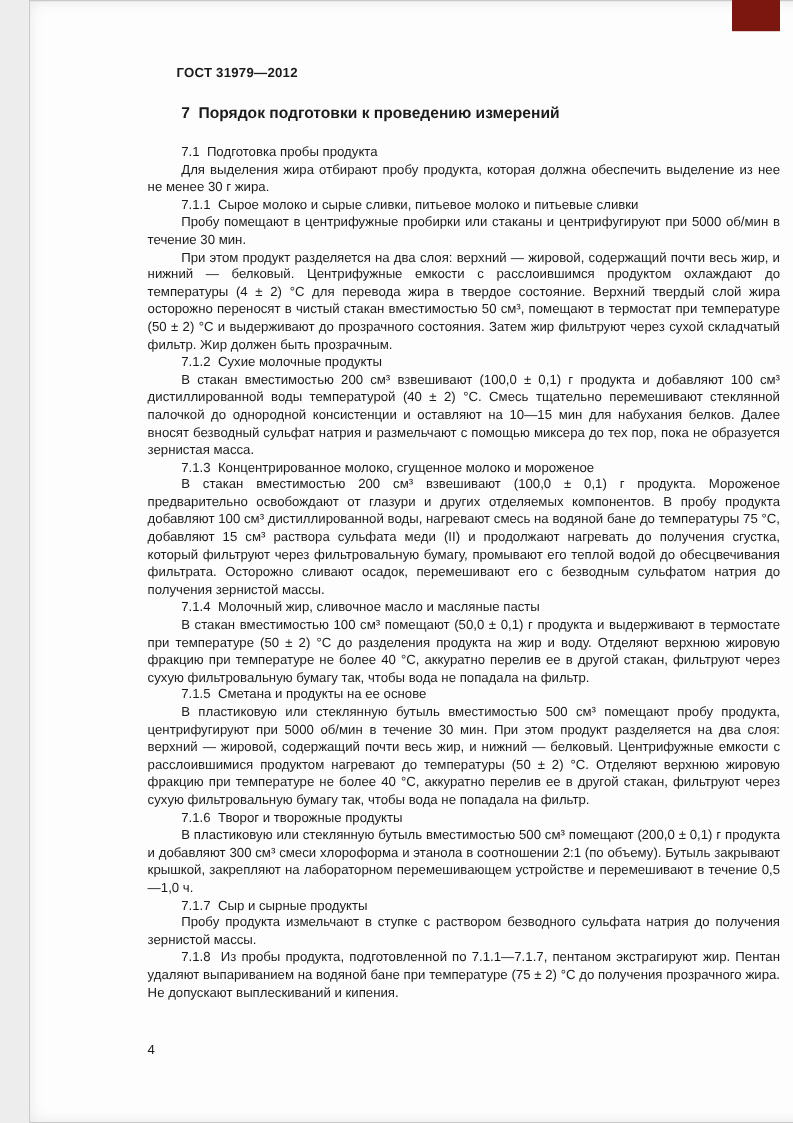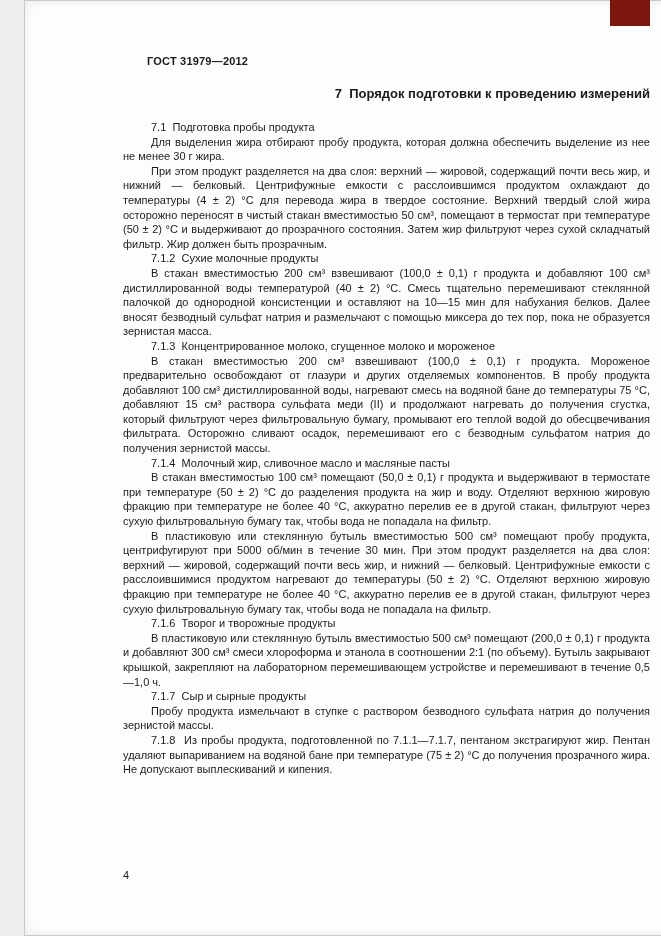--- a/index.html
+++ b/index.html
@@ -25,21 +25,20 @@
   .doc-code {
     font-size: 11px;
     font-weight: bold;
     letter-spacing: 0.2px;
   }
   .title {
     margin: 19px 0 19px 0;
     padding-left: 28px;
     font-size: 13px;
     font-weight: bold;
-    text-align: right;
   }
   .sub {
     margin: 0;
     font-size: 11px;
     font-weight: normal;
     line-height: 14.6px;
     text-indent: 28px;
     text-align: left;
   }
   .content p {
@@ -82,31 +81,34 @@
       <div class="scan-mark" style="left: 616px; top: 896px; width: 45px; height: 40px; background: rgb(123, 23, 15);"></div>
     </div>
 
   <section class="content">
     <div class="doc-code">ГОСТ 31979—2012</div>
     <h1 class="title">7&nbsp; Порядок подготовки к проведению измерений</h1>
 
     <h2 class="sub">7.1&nbsp; Подготовка пробы продукта</h2>
     <p>Для выделения жира отбирают пробу продукта, которая должна обеспечить выделение из нее не менее 30 г жира.</p>
 
+    <h2 class="sub">7.1.1&nbsp; Сырое молоко и сырые сливки, питьевое молоко и питьевые сливки</h2>
+    <p>Пробу помещают в центрифужные пробирки или стаканы и центрифугируют при 5000 об/мин в течение 30 мин.</p>
     <p>При этом продукт разделяется на два слоя: верхний — жировой, содержащий почти весь жир, и нижний — белковый. Центрифужные емкости с расслоившимся продуктом охлаждают до температуры (4 ± 2) °С для перевода жира в твердое состояние. Верхний твердый слой жира осторожно переносят в чистый стакан вместимостью 50 см³, помещают в термостат при температуре (50 ± 2) °С и выдерживают до прозрачного состояния. Затем жир фильтруют через сухой складчатый фильтр. Жир должен быть прозрачным.</p>
 
     <h2 class="sub">7.1.2&nbsp; Сухие молочные продукты</h2>
     <p>В стакан вместимостью 200 см³ взвешивают (100,0 ± 0,1) г продукта и добавляют 100 см³ дистиллированной воды температурой (40 ± 2) °С. Смесь тщательно перемешивают стеклянной палочкой до однородной консистенции и оставляют на 10—15 мин для набухания белков. Далее вносят безводный сульфат натрия и размельчают с помощью миксера до тех пор, пока не образуется зернистая масса.</p>
 
     <h2 class="sub">7.1.3&nbsp; Концентрированное молоко, сгущенное молоко и мороженое</h2>
     <p>В стакан вместимостью 200 см³ взвешивают (100,0 ± 0,1) г продукта. Мороженое предварительно освобождают от глазури и других отделяемых компонентов. В пробу продукта добавляют 100 см³ дистиллированной воды, нагревают смесь на водяной бане до температуры 75 °С, добавляют 15 см³ раствора сульфата меди (II) и продолжают нагревать до получения сгустка, который фильтруют через фильтровальную бумагу, промывают его теплой водой до обесцвечивания фильтрата. Осторожно сливают осадок, перемешивают его с безводным сульфатом натрия до получения зернистой массы.</p>
 
     <h2 class="sub">7.1.4&nbsp; Молочный жир, сливочное масло и масляные пасты</h2>
     <p>В стакан вместимостью 100 см³ помещают (50,0 ± 0,1) г продукта и выдерживают в термостате при температуре (50 ± 2) °С до разделения продукта на жир и воду. Отделяют верхнюю жировую фракцию при температуре не более 40 °С, аккуратно перелив ее в другой стакан, фильтруют через сухую фильтровальную бумагу так, чтобы вода не попадала на фильтр.</p>
 
+    <h2 class="sub">7.1.5&nbsp; Сметана и продукты на ее основе</h2>
     <p>В пластиковую или стеклянную бутыль вместимостью 500 см³ помещают пробу продукта, центрифугируют при 5000 об/мин в течение 30 мин. При этом продукт разделяется на два слоя: верхний — жировой, содержащий почти весь жир, и нижний — белковый. Центрифужные емкости с расслоившимися продуктом нагревают до температуры (50 ± 2) °С. Отделяют верхнюю жировую фракцию при температуре не более 40 °С, аккуратно перелив ее в другой стакан, фильтруют через сухую фильтровальную бумагу так, чтобы вода не попадала на фильтр.</p>
 
     <h2 class="sub">7.1.6&nbsp; Творог и творожные продукты</h2>
     <p>В пластиковую или стеклянную бутыль вместимостью 500 см³ помещают (200,0 ± 0,1) г продукта и добавляют 300 см³ смеси хлороформа и этанола в соотношении 2:1 (по объему). Бутыль закрывают крышкой, закрепляют на лабораторном перемешивающем устройстве и перемешивают в течение 0,5—1,0 ч.</p>
 
     <h2 class="sub">7.1.7&nbsp; Сыр и сырные продукты</h2>
     <p>Пробу продукта измельчают в ступке с раствором безводного сульфата натрия до получения зернистой массы.</p>
     <p>7.1.8&nbsp; Из пробы продукта, подготовленной по 7.1.1—7.1.7, пентаном экстрагируют жир. Пентан удаляют выпариванием на водяной бане при температуре (75 ± 2) °С до получения прозрачного жира. Не допускают выплескиваний и кипения.</p>
   </section>
 

